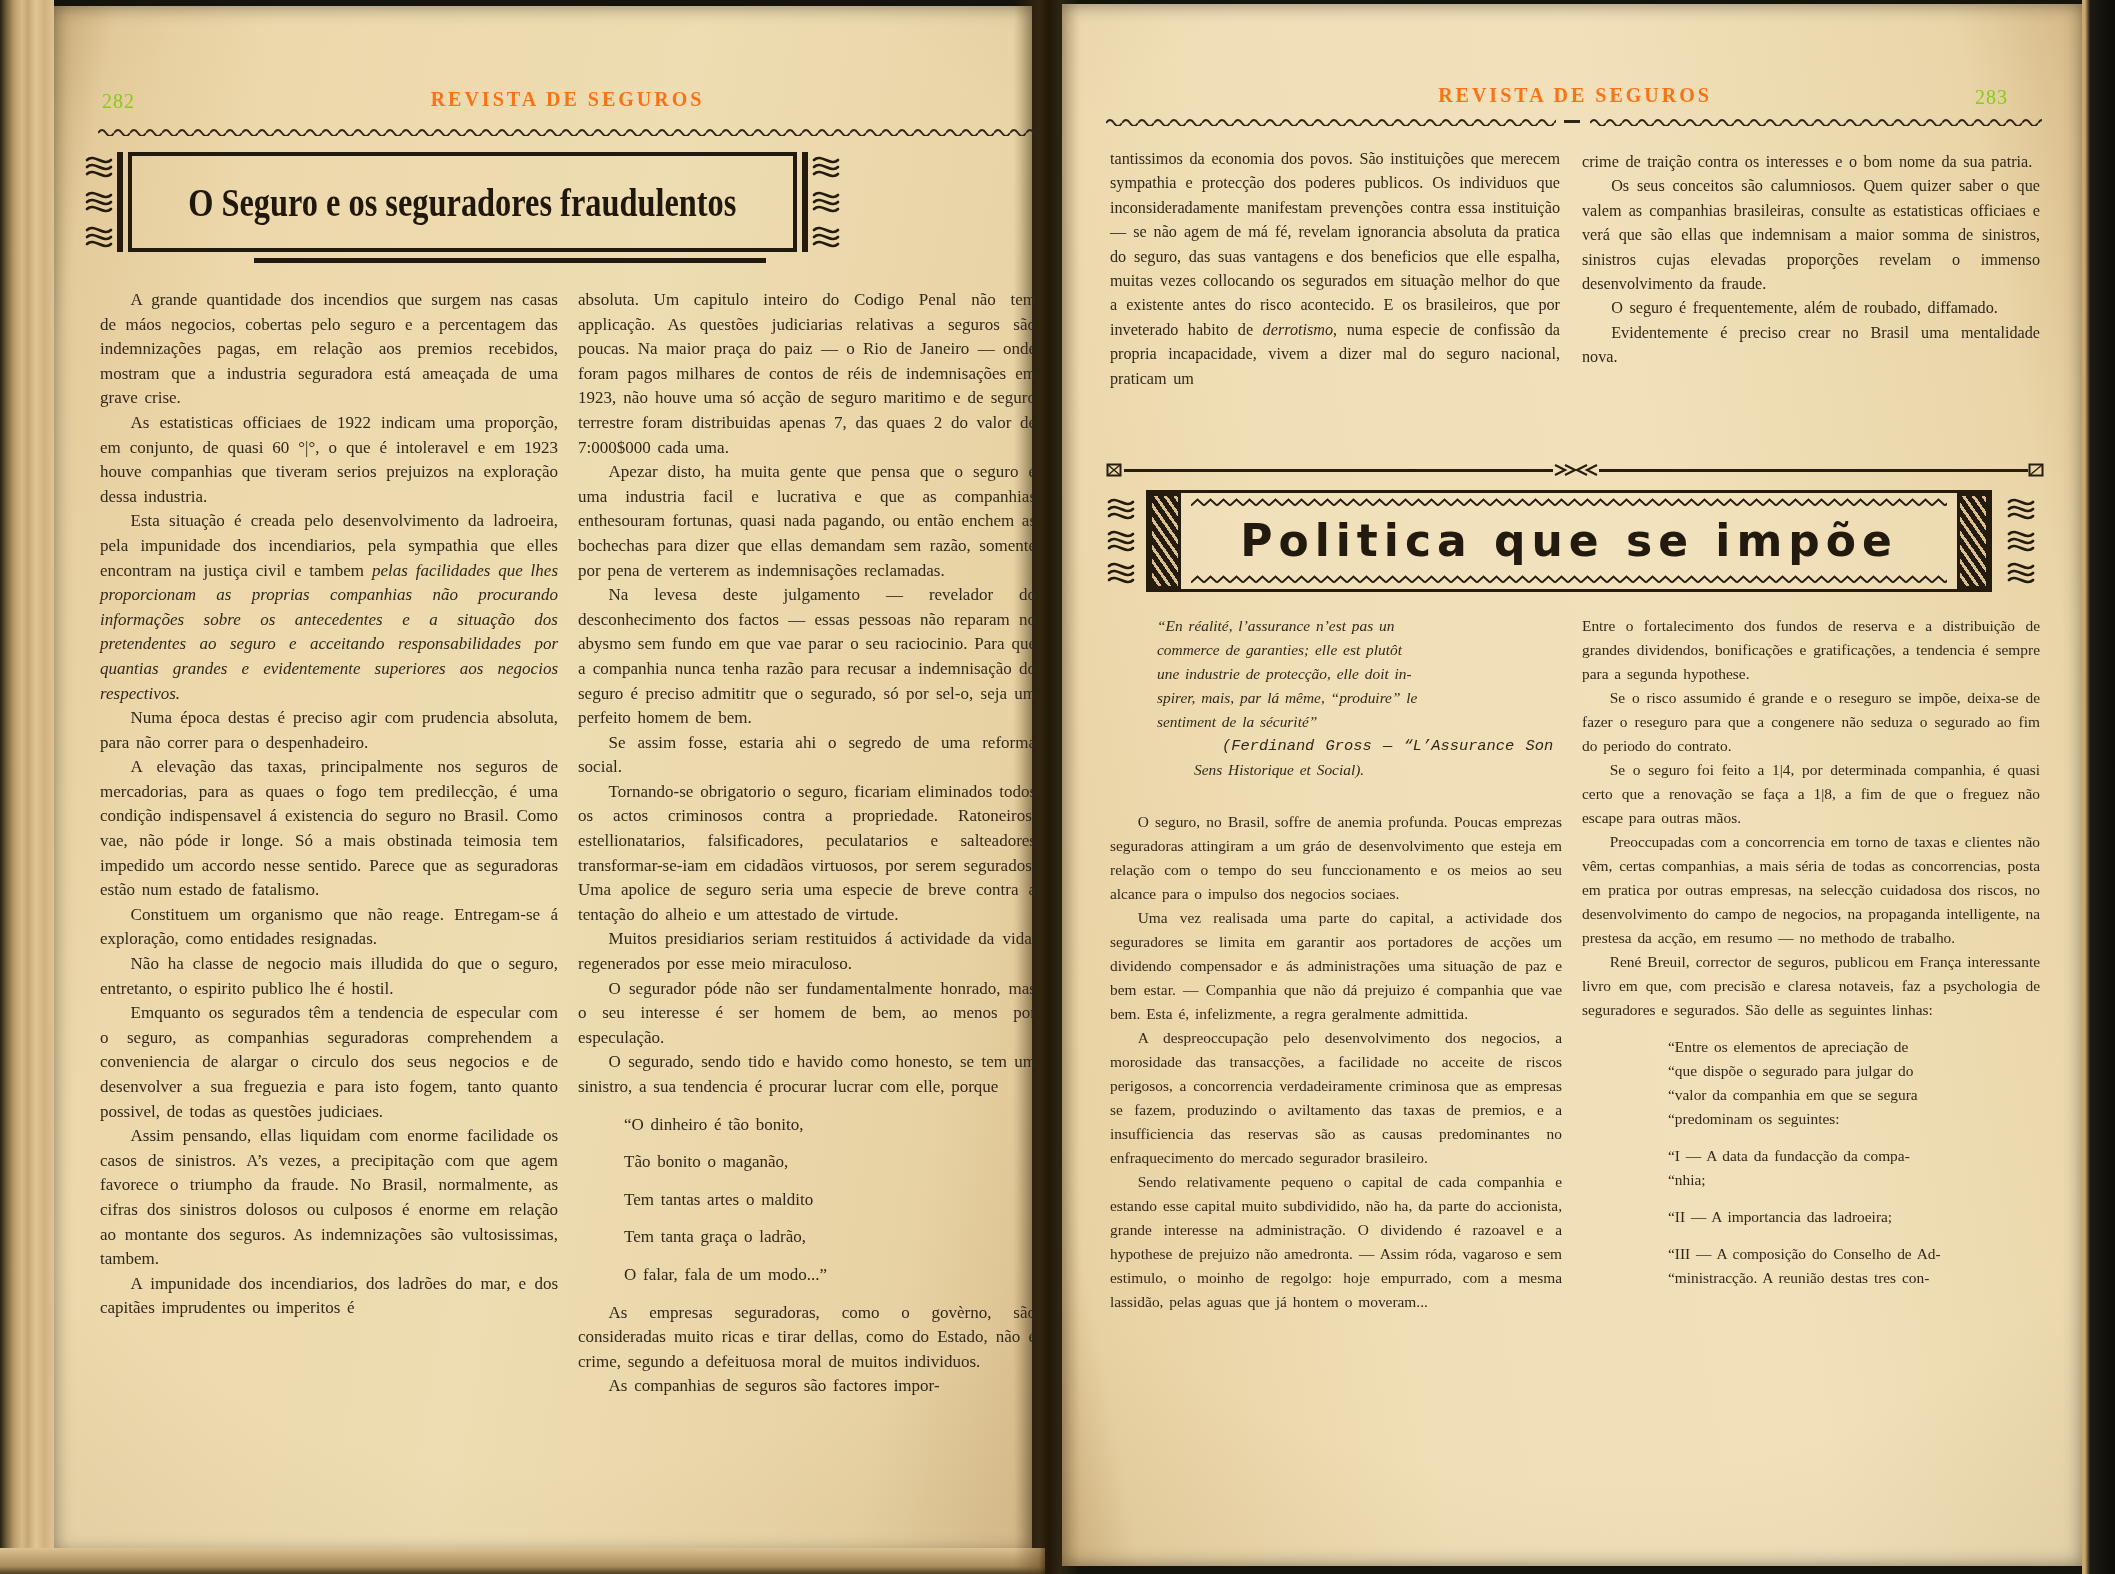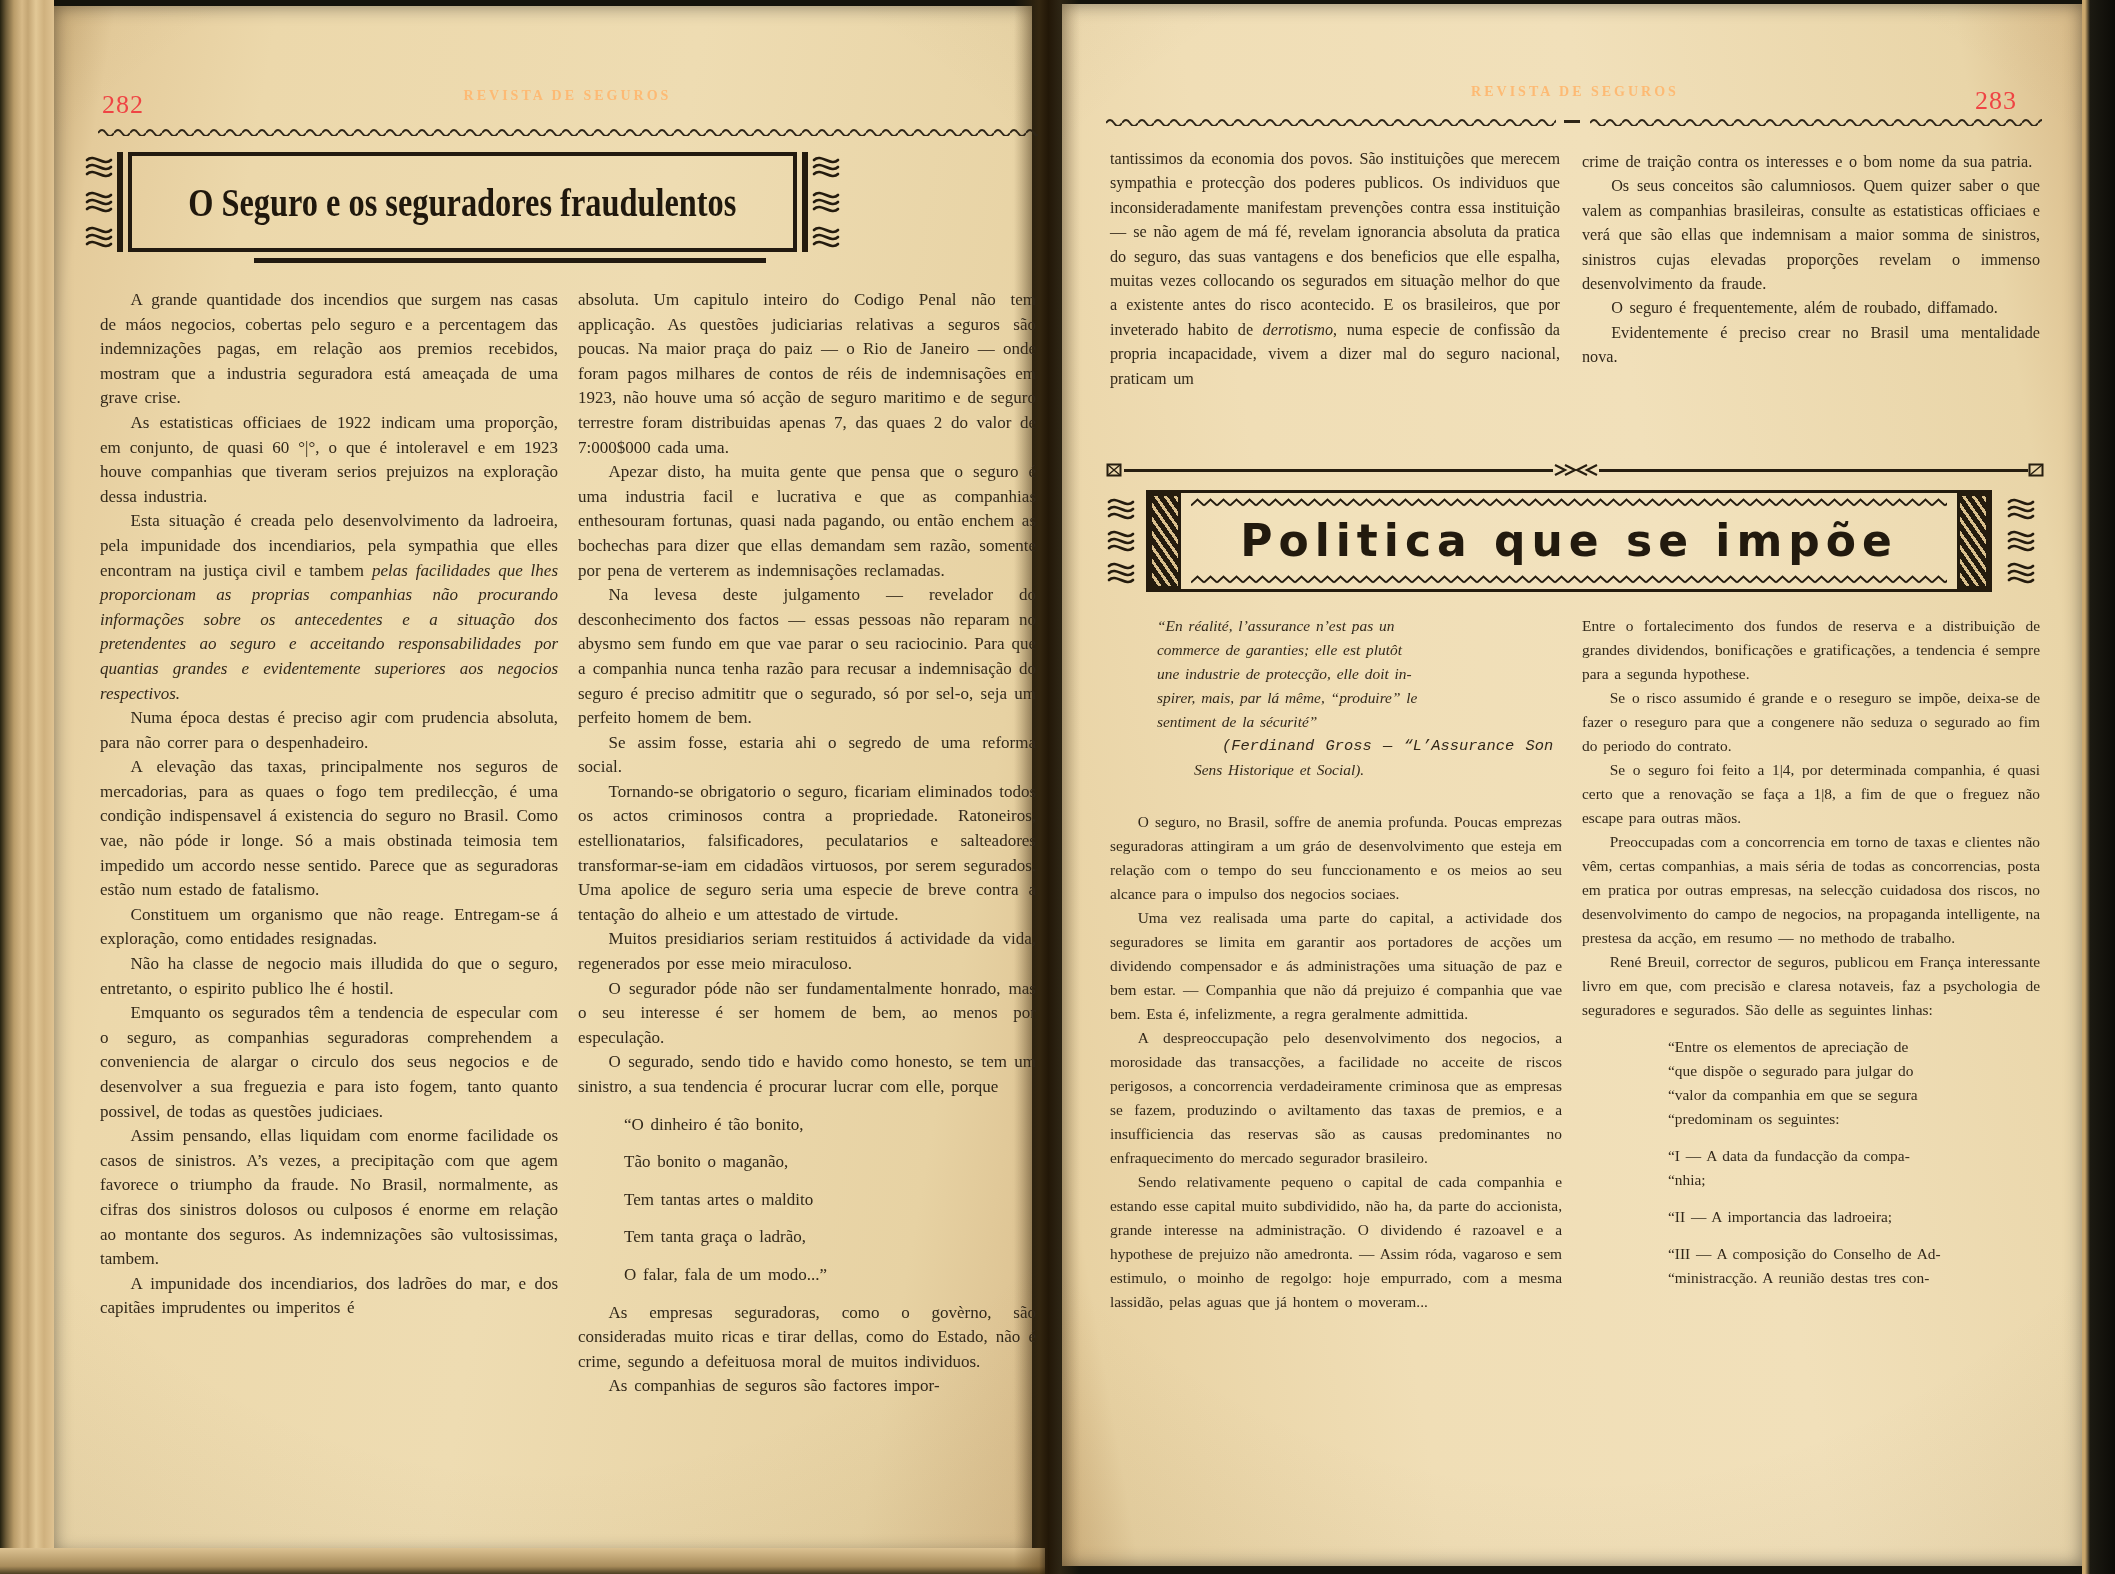--- a/index.html
+++ b/index.html
@@ -16,23 +16,23 @@
   .page{position:absolute;box-shadow:0 0 18px rgba(0,0,0,.45) inset;}
   .page-left{left:54px;top:6px;width:978px;height:1548px;
     background:linear-gradient(100deg,#c9ab78 0%,#e2c countryside 0);
     background:linear-gradient(100deg,#c9ab78 0%,#e4cb9b 5%,#ecd8ab 18%,#eedcb2 52%,#e7d2a3 86%,#d9bd8c 100%);}
   .page-right{left:1062px;top:4px;width:1020px;height:1562px;
     background:linear-gradient(80deg,#cfb07c 0%,#e8d2a3 6%,#f0deb6 30%,#f1e0ba 60%,#e9d5a8 90%,#d8ba88 100%);}
   .page::after{content:"";position:absolute;inset:0;pointer-events:none;
     background:radial-gradient(130% 90% at 50% 45%,rgba(255,255,255,0) 55%,rgba(92,66,26,.18) 100%);}
   .binding{position:absolute;left:1014px;top:0;width:66px;height:1574px;pointer-events:none;
     background:linear-gradient(90deg,rgba(80,55,20,0) 0%,rgba(90,62,22,.45) 38%,rgba(38,24,6,.78) 52%,rgba(120,90,45,.25) 70%,rgba(80,55,20,0) 100%);}
-  .hdr-num{position:absolute;font-size:26px;letter-spacing:1px;color:#ef4444;}
-  .hdr-title{position:absolute;text-align:center;font-size:14px;font-weight:bold;
-    letter-spacing:3px;color:#fdba74;}
+  .hdr-num{position:absolute;font-size:20px;letter-spacing:1px;color:#84cc16;}
+  .hdr-title{position:absolute;text-align:center;font-size:20px;font-weight:bold;
+    letter-spacing:3px;color:#f97316;}
   .wave{position:absolute;height:10px;}
   .dash{position:absolute;background:#2e2517;}
 
   
   .banner1{position:absolute;left:84px;top:152px;width:684px;height:100px;display:flex;align-items:stretch;}
   .swirl-col{display:flex;flex-direction:column;justify-content:space-between;padding:2px 0;width:38px;align-items:center;}
   .obar{width:32px;border:3px solid #241b0e;box-sizing:border-box;margin:0 3px;
     background:repeating-linear-gradient(55deg,#241b0e 0 5px,#d9bf8d 5px 8px);}
   .t1box{flex:1;border:4px solid #221a10;margin:0 2px;display:flex;align-items:center;justify-content:center;overflow:visible;}
   .t1text{font-weight:bold;font-size:39px;color:#20180d;white-space:nowrap;transform:scaleX(.83);letter-spacing:0px;}

